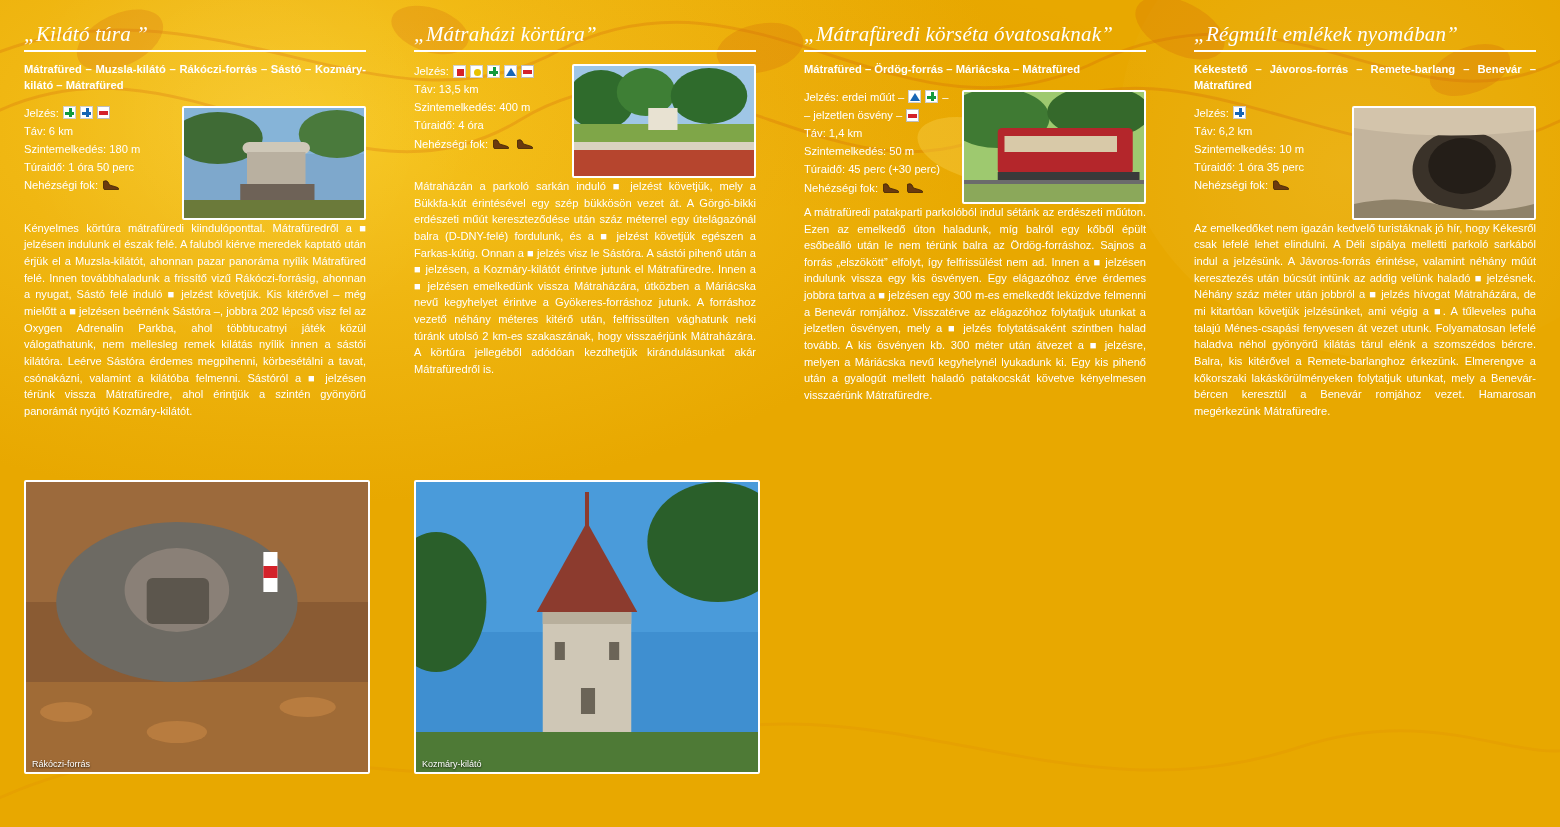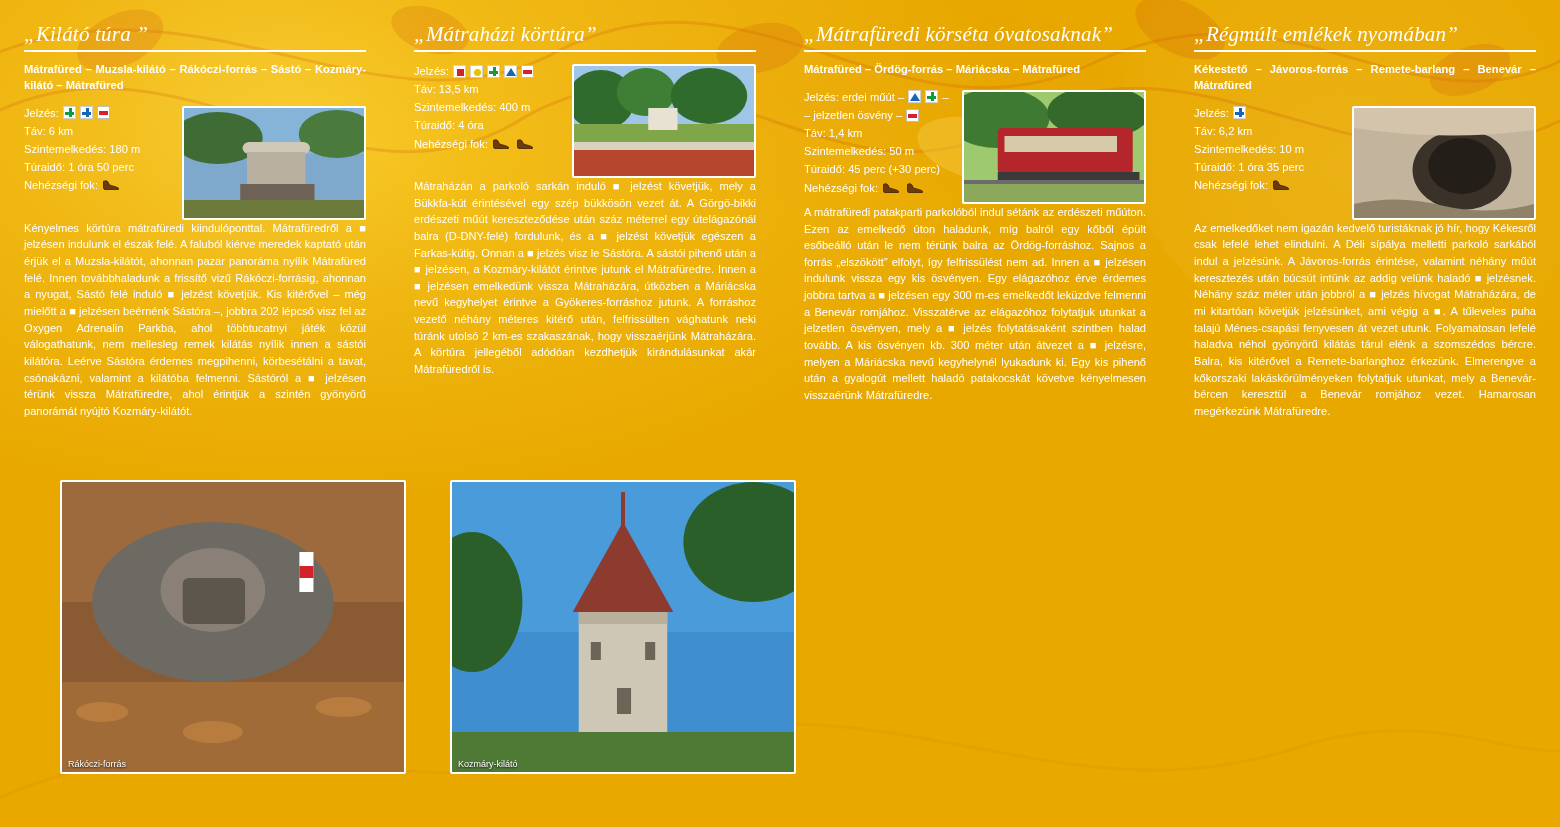--- a/index.html
+++ b/index.html
@@ -112,21 +112,20 @@
   }
   .photo-big {
     position: absolute;
     left: 24px;
     bottom: 32px;
     width: 342px;
     height: 290px;
     border: 2px solid #ffffff;
     border-radius: 2px;
     overflow: hidden;
-    margin-left: 36px;
   }
   .photo-caption {
     position: absolute;
     left: 0; bottom: 0;
     padding: 3px 6px;
     font-size: 9px;
     color: #ffffff;
     text-shadow: 0 1px 2px rgba(0,0,0,.8);
   }
 

